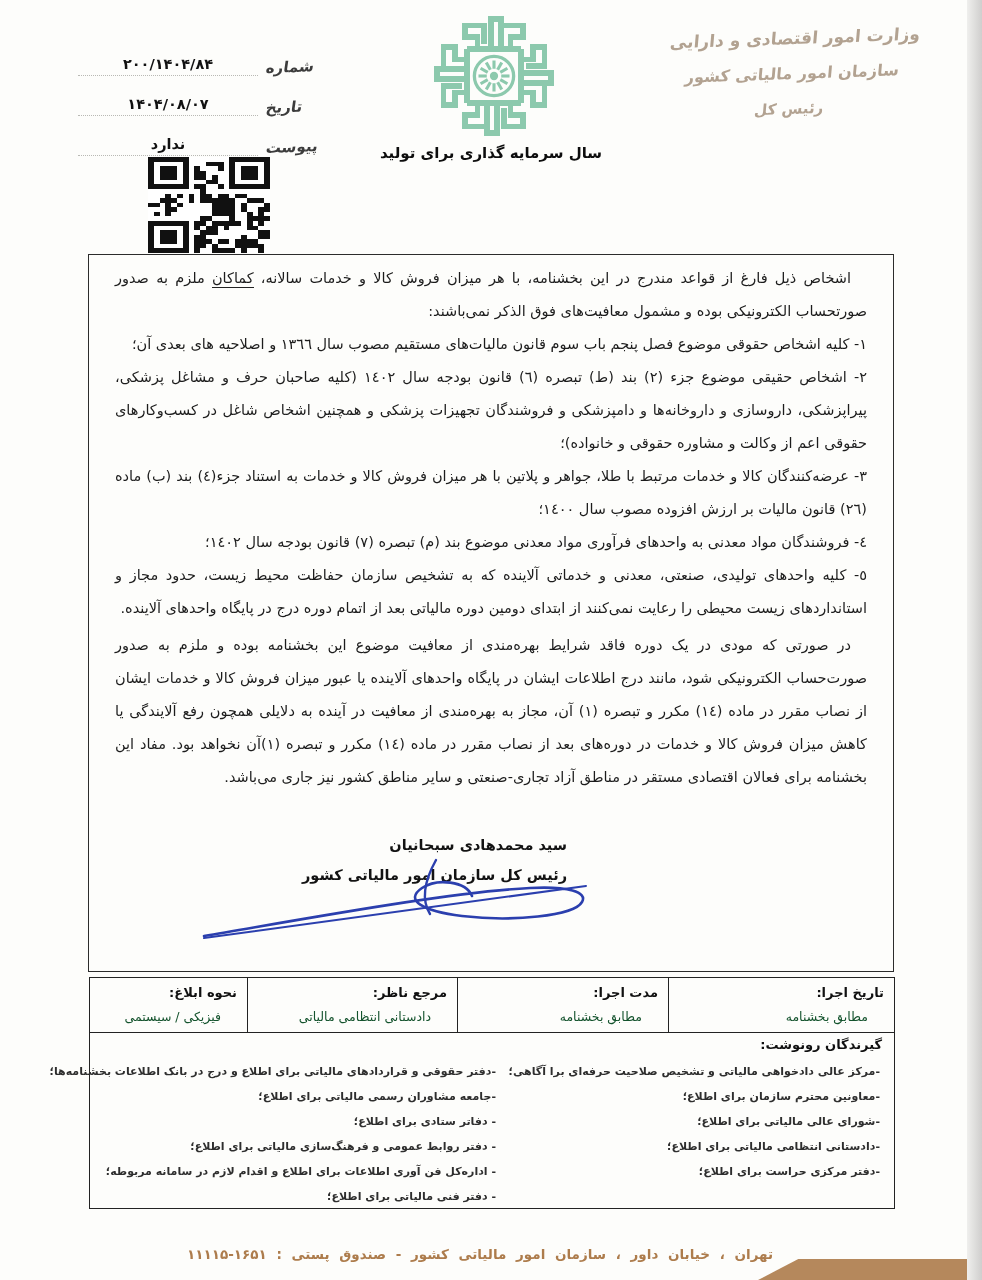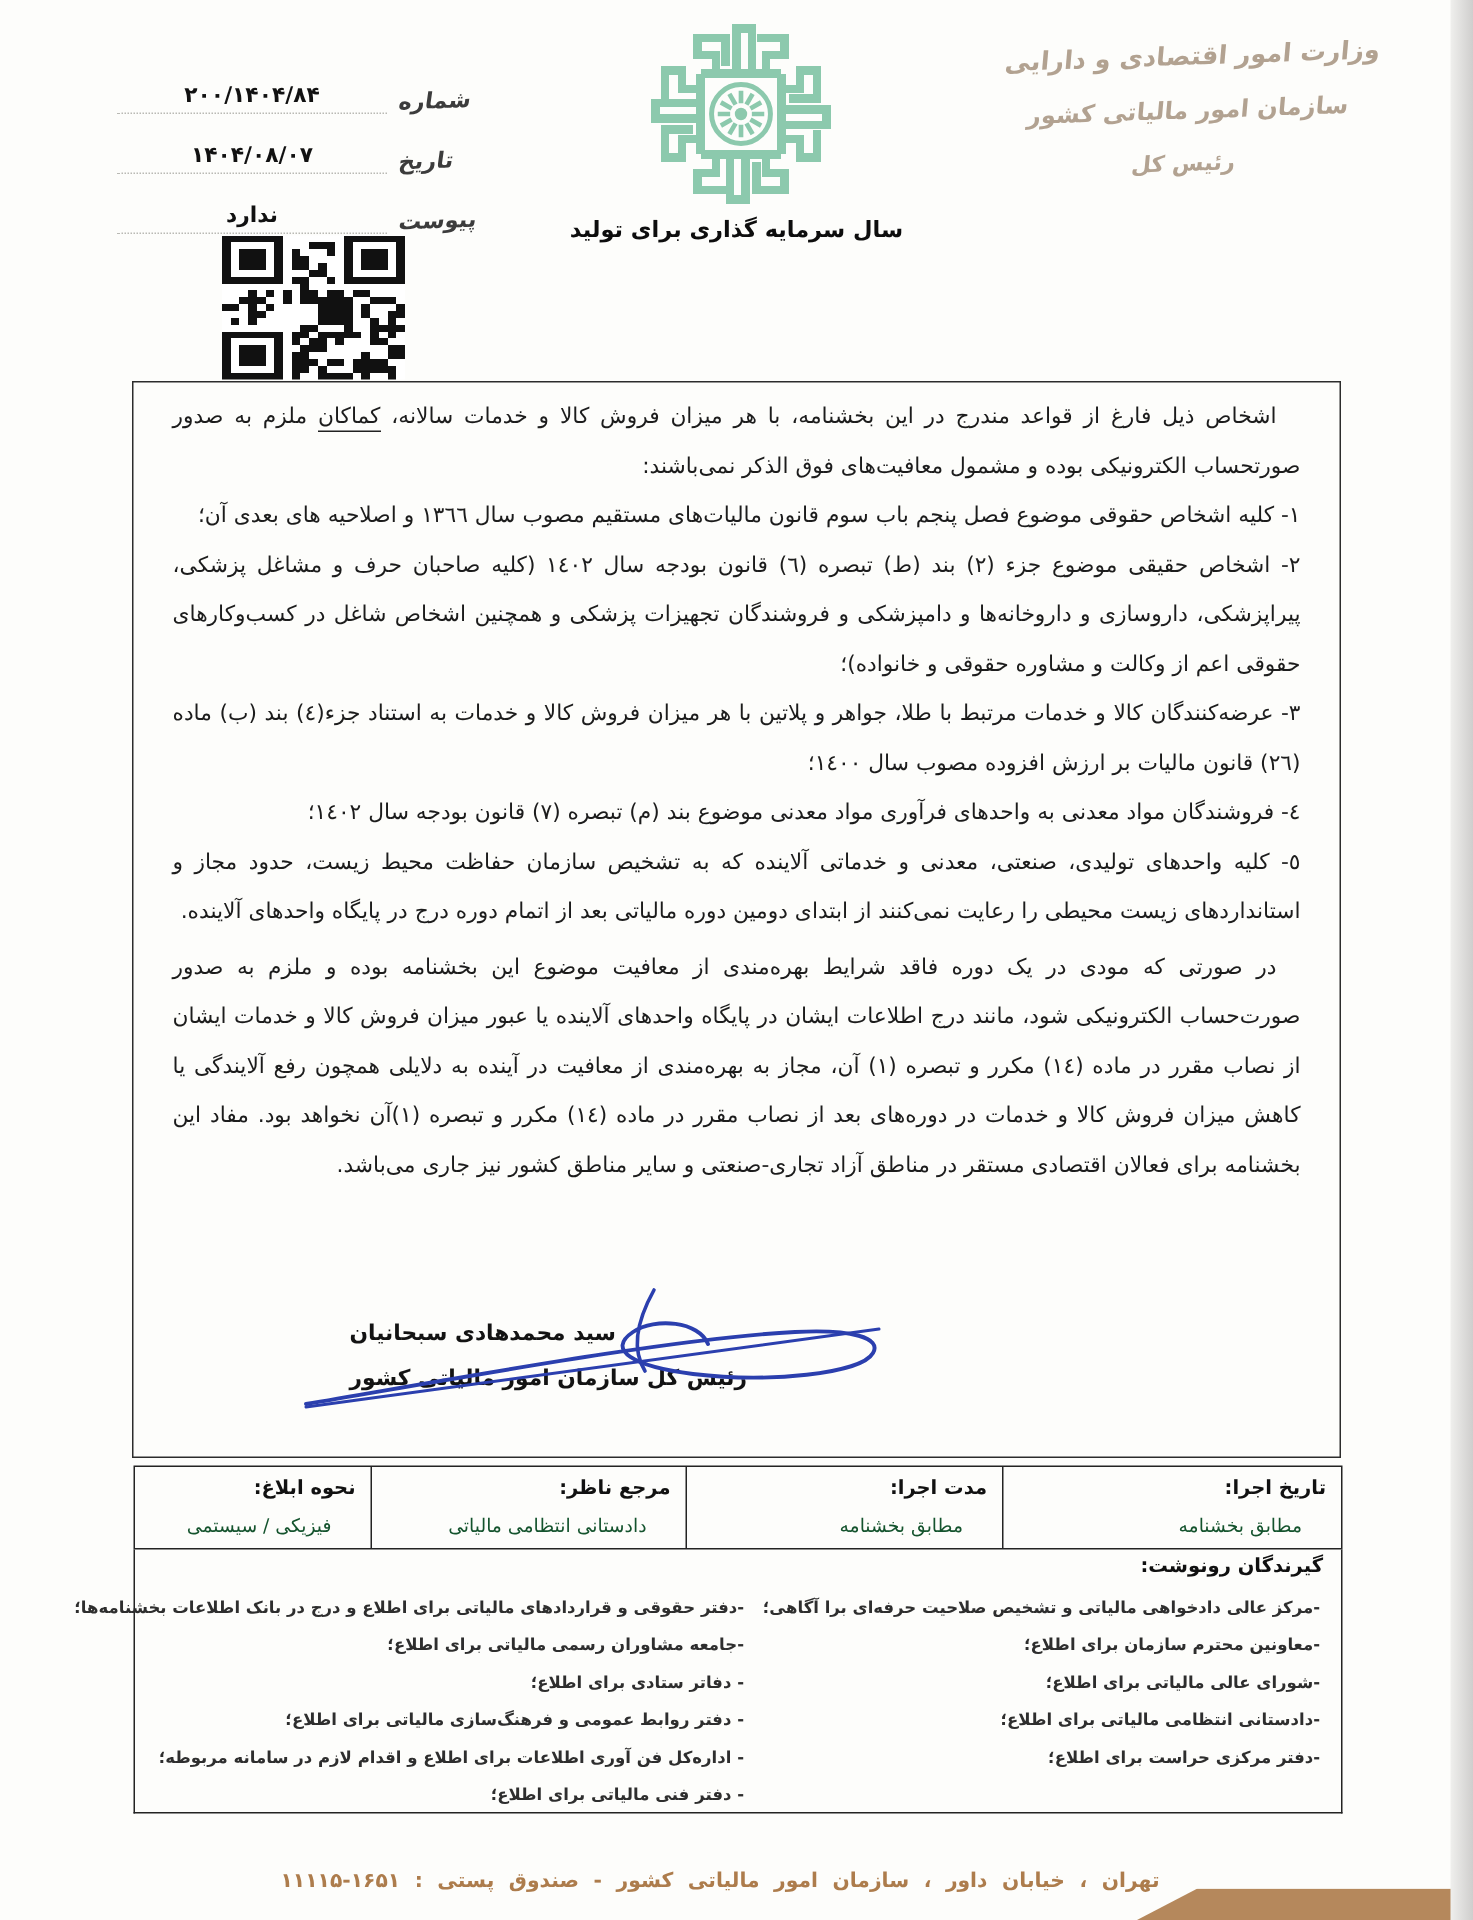--- a/index.html
+++ b/index.html
@@ -48,21 +48,21 @@
   
   .body-box{left:88px;top:254px;width:806px;height:718px;
     border:1.4px solid #2c2c2c;box-sizing:border-box;
     padding:7px 26px 0 26px;background:transparent;}
   .body-box p{margin:0;font-size:14.5px;line-height:33px;text-align:justify;color:#1c1c1c;}
   .para.indent{text-indent:16px;}
   .closing{margin-top:4px !important;}
   .u{border-bottom:1.5px solid #222;padding-bottom:1px;}
 
   
-  .sig-block{left:233px;top:874px;width:334px;text-align:left;z-index:2;}
+  .sig-block{left:233px;top:830px;width:334px;text-align:right;z-index:2;}
   .sig-name{font-size:14.5px;font-weight:bold;line-height:30px;color:#131313;}
   .sig-title{font-size:14.5px;font-weight:bold;line-height:30px;color:#131313;}
   .sig-scribble{left:200px;top:852px;width:400px;height:95px;z-index:3;}
 
   
   .info-table{left:89px;top:977px;width:806px;height:56px;box-sizing:border-box;
     border:1.6px solid #232323;display:flex;direction:rtl;background:transparent;}
   .info-cell{box-sizing:border-box;border-left:1.2px solid #232323;padding:6px 10px 0 4px;text-align:right;}
   .info-cell:last-child{border-left:none;}
   .info-cell .lbl{font-size:13px;font-weight:bold;color:#111;line-height:18px;}

